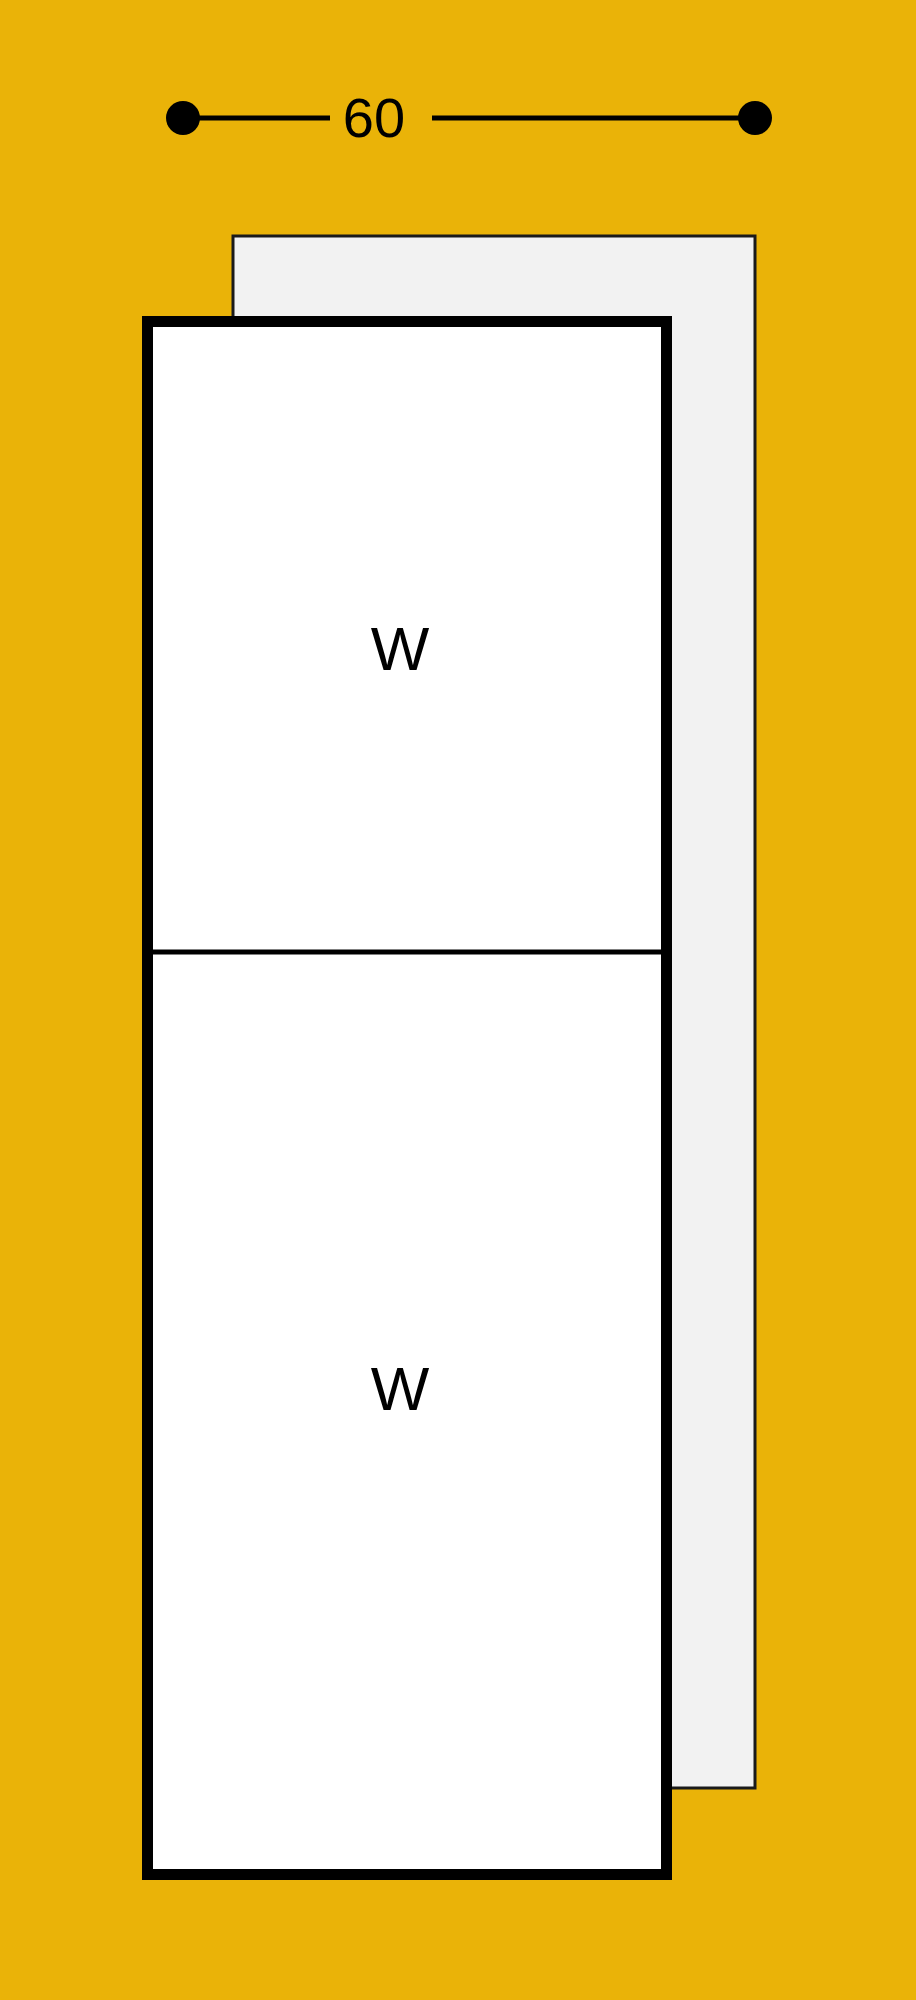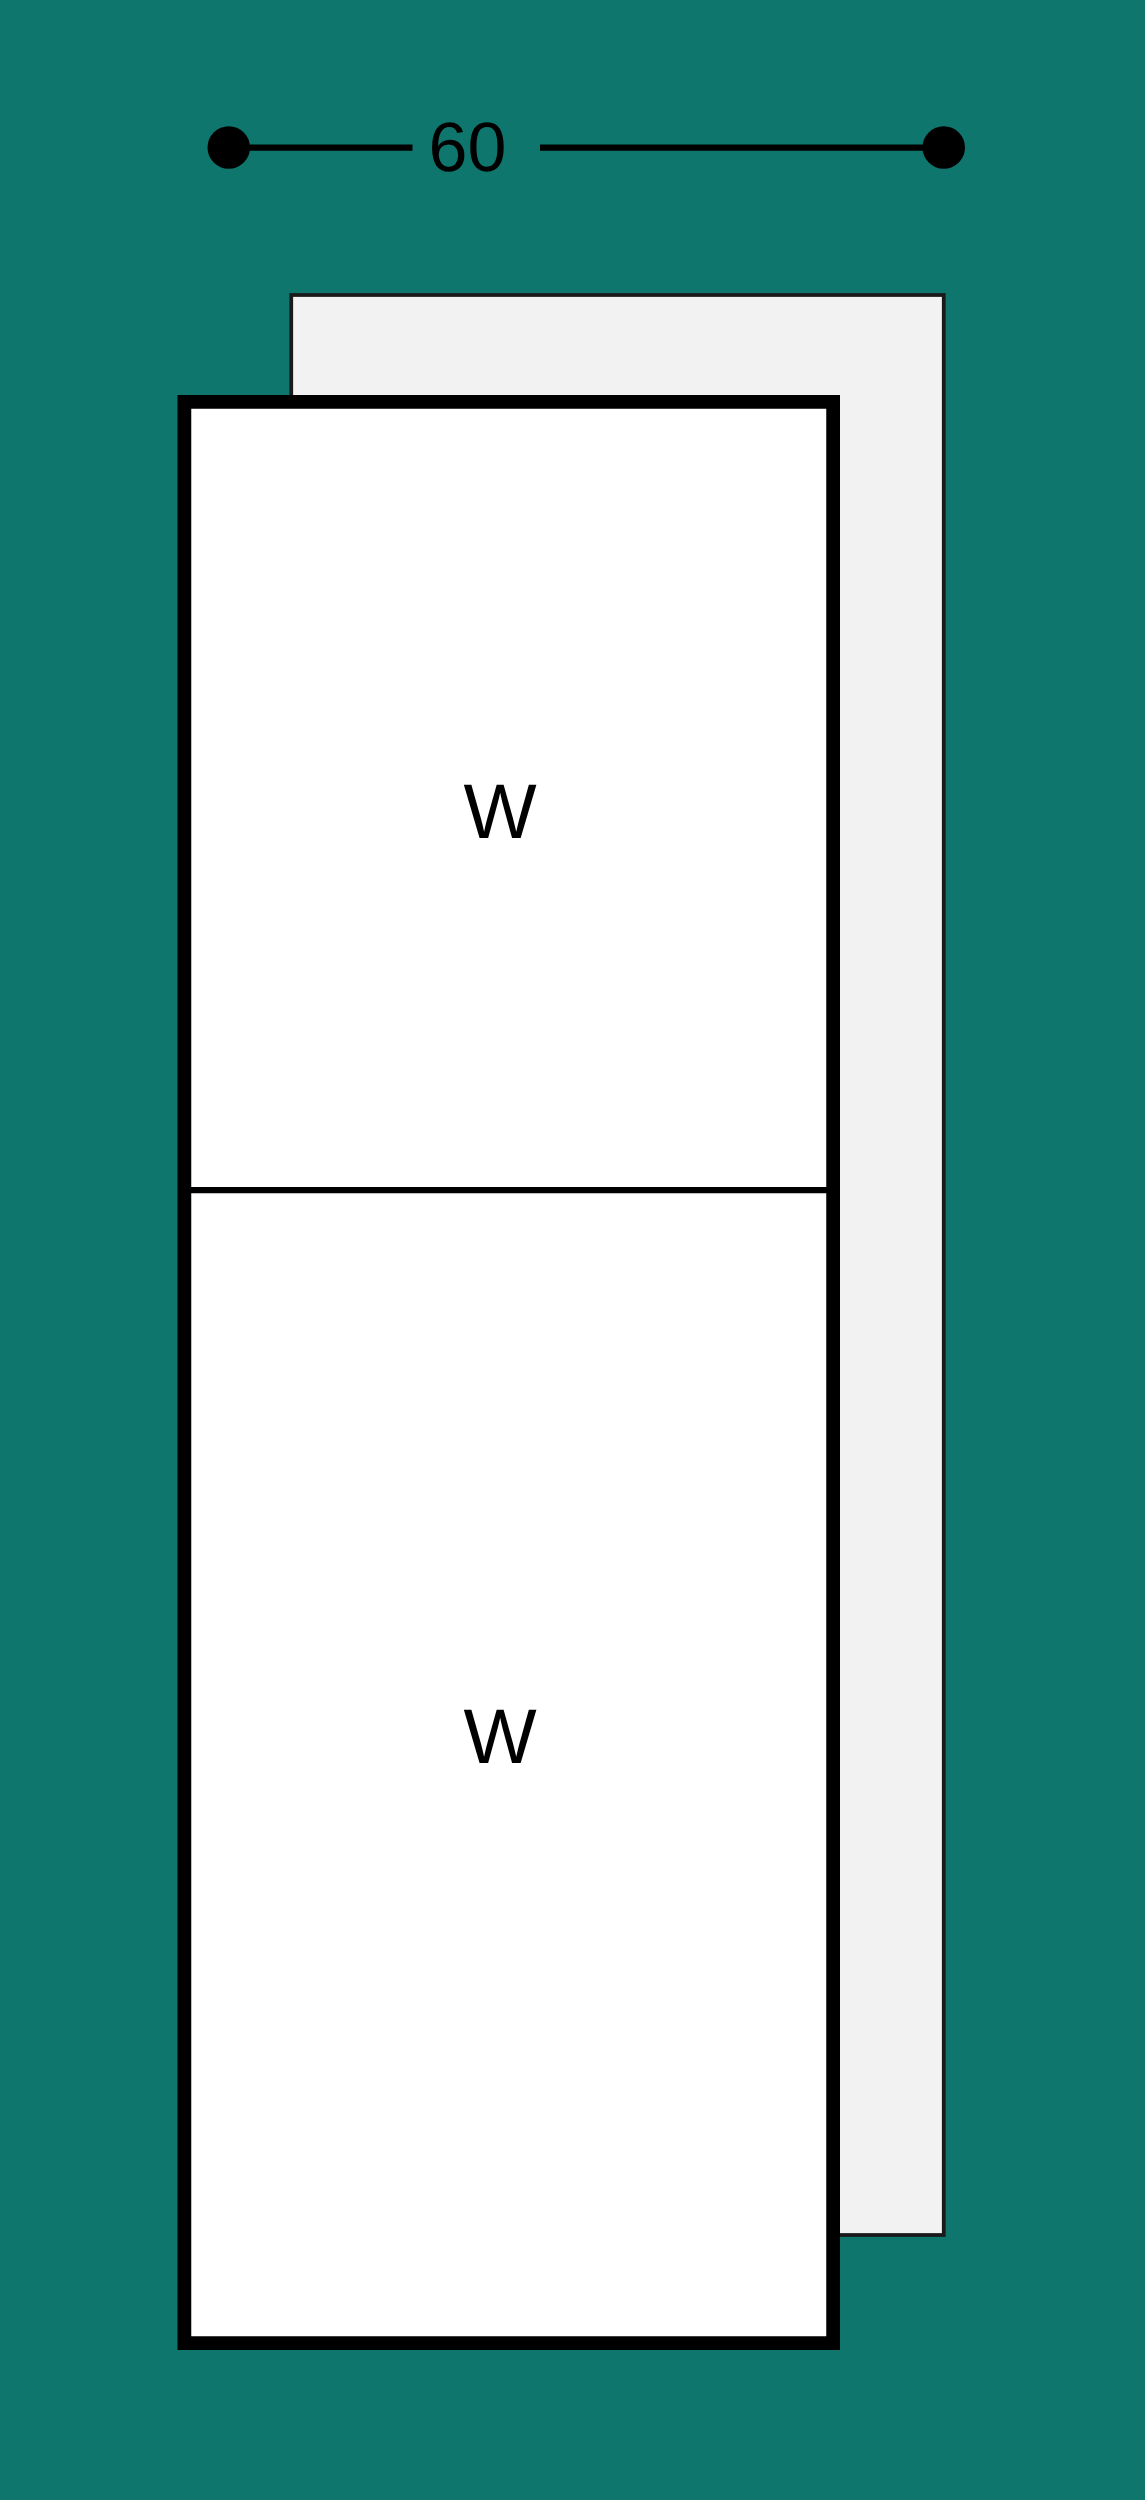--- a/index.html
+++ b/index.html
@@ -7,21 +7,21 @@
     padding: 0;
     background: #ffffff;
   }
   body {
     font-family: "Liberation Sans", sans-serif;
   }
   #canvas {
     position: relative;
     width: 916px;
     height: 2000px;
-    background: #0f766e;
+    background: #eab308;
     overflow: hidden;
   }
   #drawing {
     position: absolute;
     top: 0;
     left: 0;
     width: 916px;
     height: 2000px;
   }
   .dim-text {

